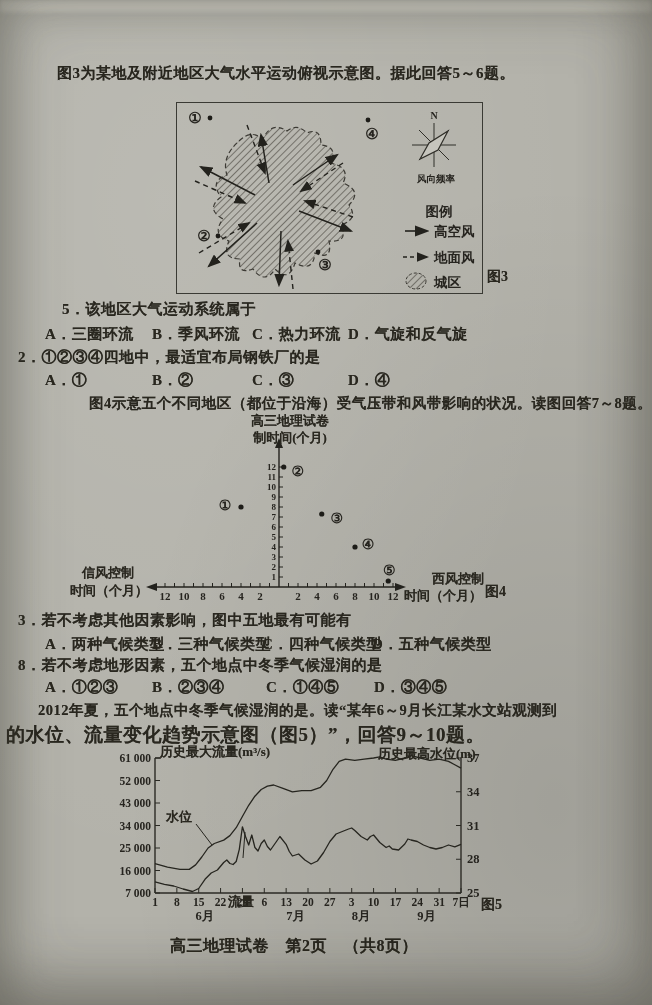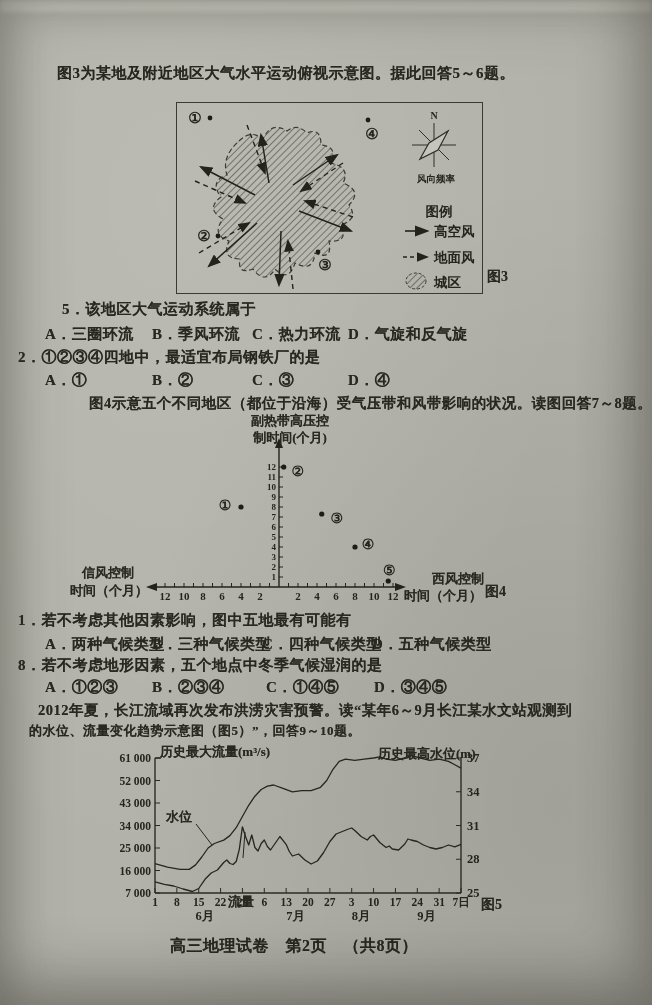--- a/index.html
+++ b/index.html
@@ -206,45 +206,45 @@
         <text x="227.75" y="66" font-size="14" text-anchor="middle">②</text>
         <circle cx="251.75" cy="104" r="2.6" fill="#1d1c18"></circle>
         <text x="266.75" y="113" font-size="14" text-anchor="middle">③</text>
         <circle cx="285" cy="137" r="2.6" fill="#1d1c18"></circle>
         <text x="298" y="139" font-size="14" text-anchor="middle">④</text>
         <circle cx="318.25" cy="171" r="2.6" fill="#1d1c18"></circle>
         <text x="319.25" y="165" font-size="14" text-anchor="middle">⑤</text>
       </g>
     </svg>
 </div>
-<div class="axlbl center" style="left:230px;top:412px;width:120px;">副热带高压控</div>
+<div class="axlbl center" style="left:230px;top:412px;width:120px;">高三地理试卷</div>
 <div class="axlbl center" style="left:230px;top:429px;width:120px;">制时间(个月)</div>
 <div class="axlbl" style="left:82px;top:564px;font-family:Liberation Mono, monospace;">信风控制</div>
 <div class="axlbl" style="left:70px;top:582px;">时间（个月）</div>
 <div class="axlbl" style="left:432px;top:570px;">西风控制</div>
 <div class="axlbl" style="left:404px;top:587px;">时间（个月）</div>
 <div class="caption" style="left:485px;top:583px;">图4</div>
 
-<div class="t" style="left:18px;top:611px;">1．若不考虑其他因素影响，图中五地最有可能有</div>
+<div class="t" style="left:18px;top:611px;">3．若不考虑其他因素影响，图中五地最有可能有</div>
 <div class="row" style="top:635px;">
   <span class="cA">A．两种气候类型</span>
   <span class="cB">B．三种气候类型</span>
   <span class="c7C">C．四种气候类型</span>
   <span class="c7D">D．五种气候类型</span>
 </div>
 <div class="t" style="left:18px;top:656px;">8．若不考虑地形因素，五个地点中冬季气候湿润的是</div>
 <div class="row" style="top:678px;">
   <span class="cA">A．①②③</span>
   <span class="cB">B．②③④</span>
   <span class="c8C">C．①④⑤</span>
   <span class="c8D">D．③④⑤</span>
 </div>
 
-<div class="t" style="left:38px;top:701px;font-size:14.5px;">2012年夏，长江流域再次发布洪涝灾害预警。读“某年6～9月长江某水文站观测到</div>
-<div class="t" style="left:29px;top:722px;font-size:13px;">的水位、流量变化趋势示意图（图5）”，回答9～10题。</div>
+<div class="t" style="left:38px;top:701px;font-size:14.5px;">2012年夏，五个地点中冬季气候湿润的是。读“某年6～9月长江某水文站观测到</div>
+<div class="t" style="left:6px;top:722px;font-size:19px;">的水位、流量变化趋势示意图（图5）”，回答9～10题。</div>
 
 <div id="fig5wrap">
   <svg id="fig5svg" width="440" height="195" viewBox="0 0 440 195">
       <g stroke="#2b2a24" stroke-width="1.4" fill="none">
         <line x1="60" y1="18" x2="60" y2="153"></line>
         <line x1="60" y1="153" x2="366" y2="153"></line>
         <line x1="366" y1="18" x2="366" y2="153"></line>
         <line x1="60" y1="18" x2="66" y2="18"></line>
       </g>
       <g stroke="#2b2a24" stroke-width="1">

